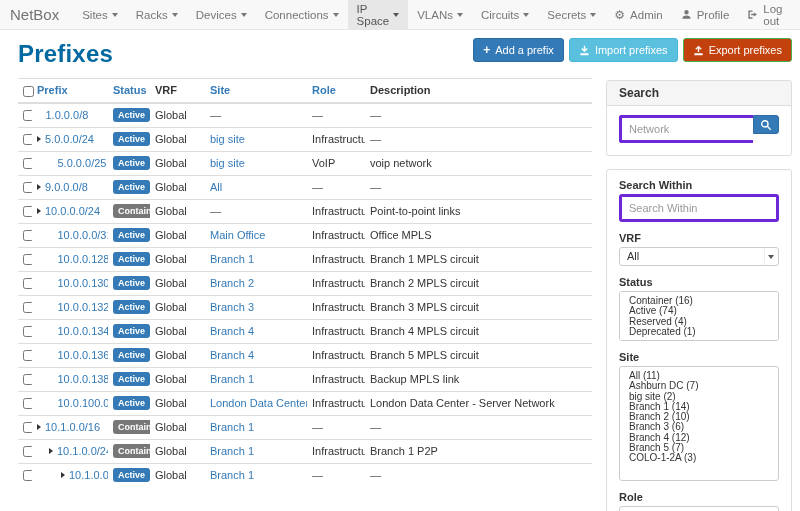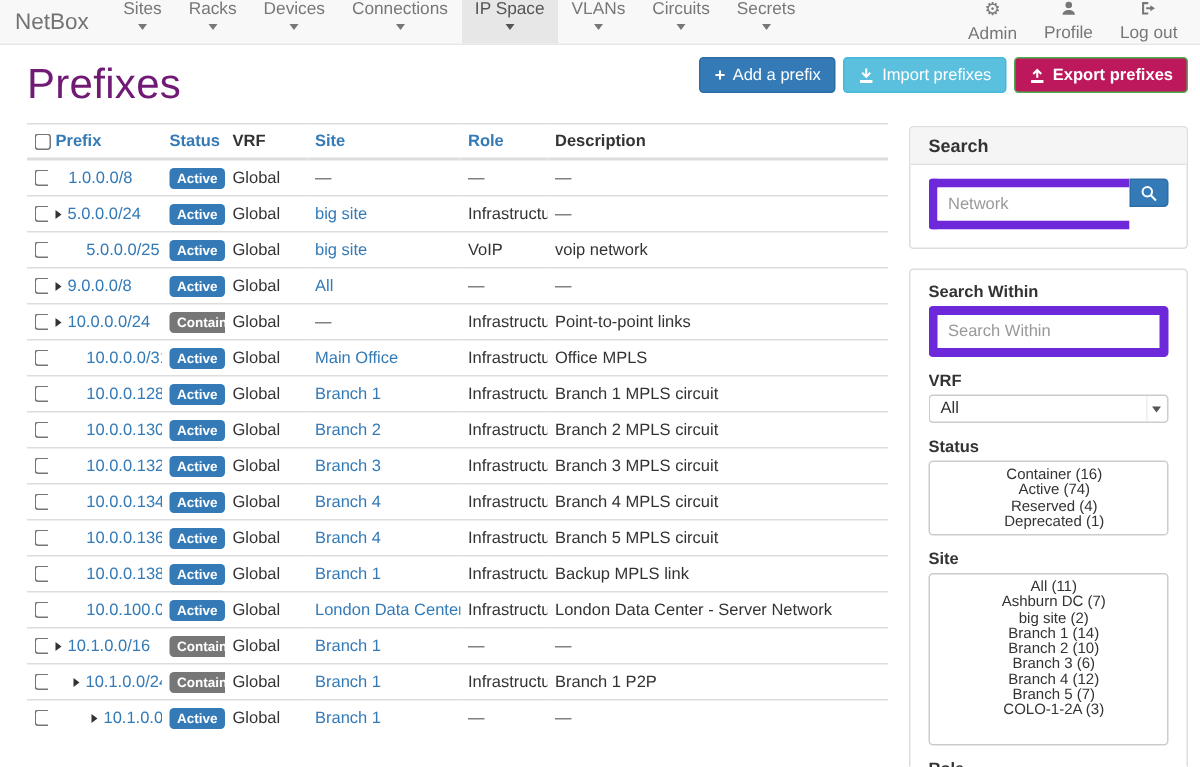--- a/index.html
+++ b/index.html
@@ -11,31 +11,31 @@
   }
   a { color:#337ab7; text-decoration:none; }
 
   
   .navbar {
     height:30px; background:#f8f8f8; border-bottom:1px solid #e7e7e7;
     display:flex; align-items:stretch; font-size:11.5px; color:#777;
   }
   .brand { font-size:15px; line-height:29px; padding:0 14px 0 10px; color:#737373; }
   .nav-items { display:flex; }
-  .nav-item { display:flex; align-items:center; gap:4px; padding:0 9px; cursor:pointer; color:#777;flex-direction:column; }
+  .nav-item { display:flex; align-items:center; gap:4px; padding:0 9px; cursor:pointer; color:#777; }
   .nav-item.active { background:#e7e7e7; color:#555; }
   .nav-caret { width:0; height:0; border-left:3.5px solid transparent; border-right:3.5px solid transparent; border-top:4px solid currentColor; display:inline-block; }
   .nav-right { margin-left:auto; display:flex; padding-right:6px; }
   .nav-right .nav-item { gap:5px; }
   .nav-icon { display:inline-flex; align-items:center; }
 
   
   .container { padding:0 8px 0 18px; }
   .header-row { display:flex; justify-content:space-between; align-items:flex-start; }
-  h1.page-title { font-size:28px; font-weight:400; margin:10px 0 10px; color:#701a75; letter-spacing:0.2px; }
+  h1.page-title { font-size:24px; font-weight:700; margin:10px 0 10px; color:#0369a1; letter-spacing:0.2px; }
   .actions { display:flex; gap:5px; margin-top:8px; }
   .btn { font-size:11px; padding:4px 9px; border-radius:3px; color:#fff;
          display:inline-flex; align-items:center; gap:5px; cursor:pointer; border:1px solid transparent; line-height:14px; }
 
   
   .main-row { display:flex; align-items:flex-start; }
   .table-wrap { flex:1; margin-right:14px; }
   .sidebar { width:186px; flex:none; margin-top:2px; }
 
   
@@ -50,32 +50,32 @@
   .indent { display:inline-block; flex:none; }
   .badge { display:inline-block; font-size:9px; font-weight:700; color:#fff; padding:2px 5px 2px; border-radius:3px; line-height:10px; }
   .dash { color:#555; }
   .cell-text { color:#333; }
 
   
   .panel { border:1px solid #ddd; border-radius:3px; margin-bottom:13px; background:#fff; }
   .panel-heading { background:#f5f5f5; border-bottom:1px solid #ddd; padding:5px 12px; font-weight:700; font-size:12px; color:#333; border-radius:3px 3px 0 0; }
   .panel-body { padding:9px 12px 12px; }
   .input-group { display:flex; }
-  .form-input { width:100%; height:19px; border:6px solid #6d28d9; border-radius:3px; padding:11px 7px; font-size:11px; color:#555; font-family:inherit; outline:none; }
+  .form-input { width:100%; height:19px; border:3px solid #6d28d9; border-radius:3px; padding:11px 7px; font-size:11px; color:#555; font-family:inherit; outline:none; }
   .form-input::placeholder { color:#999; }
   .input-group .form-input { border-radius:3px 0 0 3px; border-right:none; }
   .search-btn { width:32px; height:19px; background:#337ab7; border:1px solid #2e6da4; border-radius:0 3px 3px 0; color:#fff; display:flex; align-items:center; justify-content:center; cursor:pointer; }
 
   .filter-label { font-weight:700; font-size:11px; margin:10px 0 3px; color:#333; }
   .filter-label:first-child { margin-top:0; }
   .select-box { position:relative; height:19px; border:1px solid #ccc; border-radius:3px; font-size:11px; color:#333; padding:2px 18px 0 7px; background:#fff; cursor:pointer; }
   .select-caret { position:absolute; right:2px; top:0; bottom:0; width:12px; border-left:1px solid #eee; display:flex; align-items:center; justify-content:center; }
   .select-caret span { width:0; height:0; border-left:3px solid transparent; border-right:3px solid transparent; border-top:4px solid #555; }
   .listbox { border:1px solid #ccc; border-radius:3px; padding:4px 2px 4px 9px; font-size:10px; line-height:10.3px; overflow-y:scroll; color:#333; background:#fff; }
-  .listbox-option { white-space:nowrap; cursor:default;text-align:center; }
+  .listbox-option { white-space:nowrap; cursor:default; }
   .listbox::-webkit-scrollbar { width:7px; }
   .listbox::-webkit-scrollbar-track { background:#f4f4f4; border-radius:3px; }
   .listbox::-webkit-scrollbar-thumb { background:#c6c6c6; border-radius:3px; }
 </style>
 </head>
 <body>
 
 <div class="navbar">
   <div class="brand">NetBox</div>
   <div class="nav-items">
@@ -149,21 +149,21 @@
           <span>Add a prefix</span>
         </div>
         <div class="btn" style="background: rgb(91, 192, 222); border-color: rgb(70, 184, 218);">
           <span class="nav-icon">
             <svg width="11" height="11" viewBox="0 0 16 16">
               <path fill="currentColor" d="M7 1h2v5.6l2.2-2.2 1.4 1.4L8 10.4 3.4 5.8l1.4-1.4L7 6.6zM2 12h12v3H2z"></path>
             </svg>
           </span>
           <span>Import prefixes</span>
         </div>
-        <div class="btn" style="background: #be185d; border-color: rgb(76, 174, 76); font-weight: bold;">
+        <div class="btn" style="background: #c2410c; border-color: rgb(76, 174, 76);">
           <span class="nav-icon">
             <svg width="11" height="11" viewBox="0 0 16 16">
               <path fill="currentColor" d="M8 1l4.6 4.6-1.4 1.4L9 4.8V10H7V4.8L4.8 7 3.4 5.6zM2 12h12v3H2z"></path>
             </svg>
           </span>
           <span>Export prefixes</span>
         </div>
       </div>
   </div>
 

